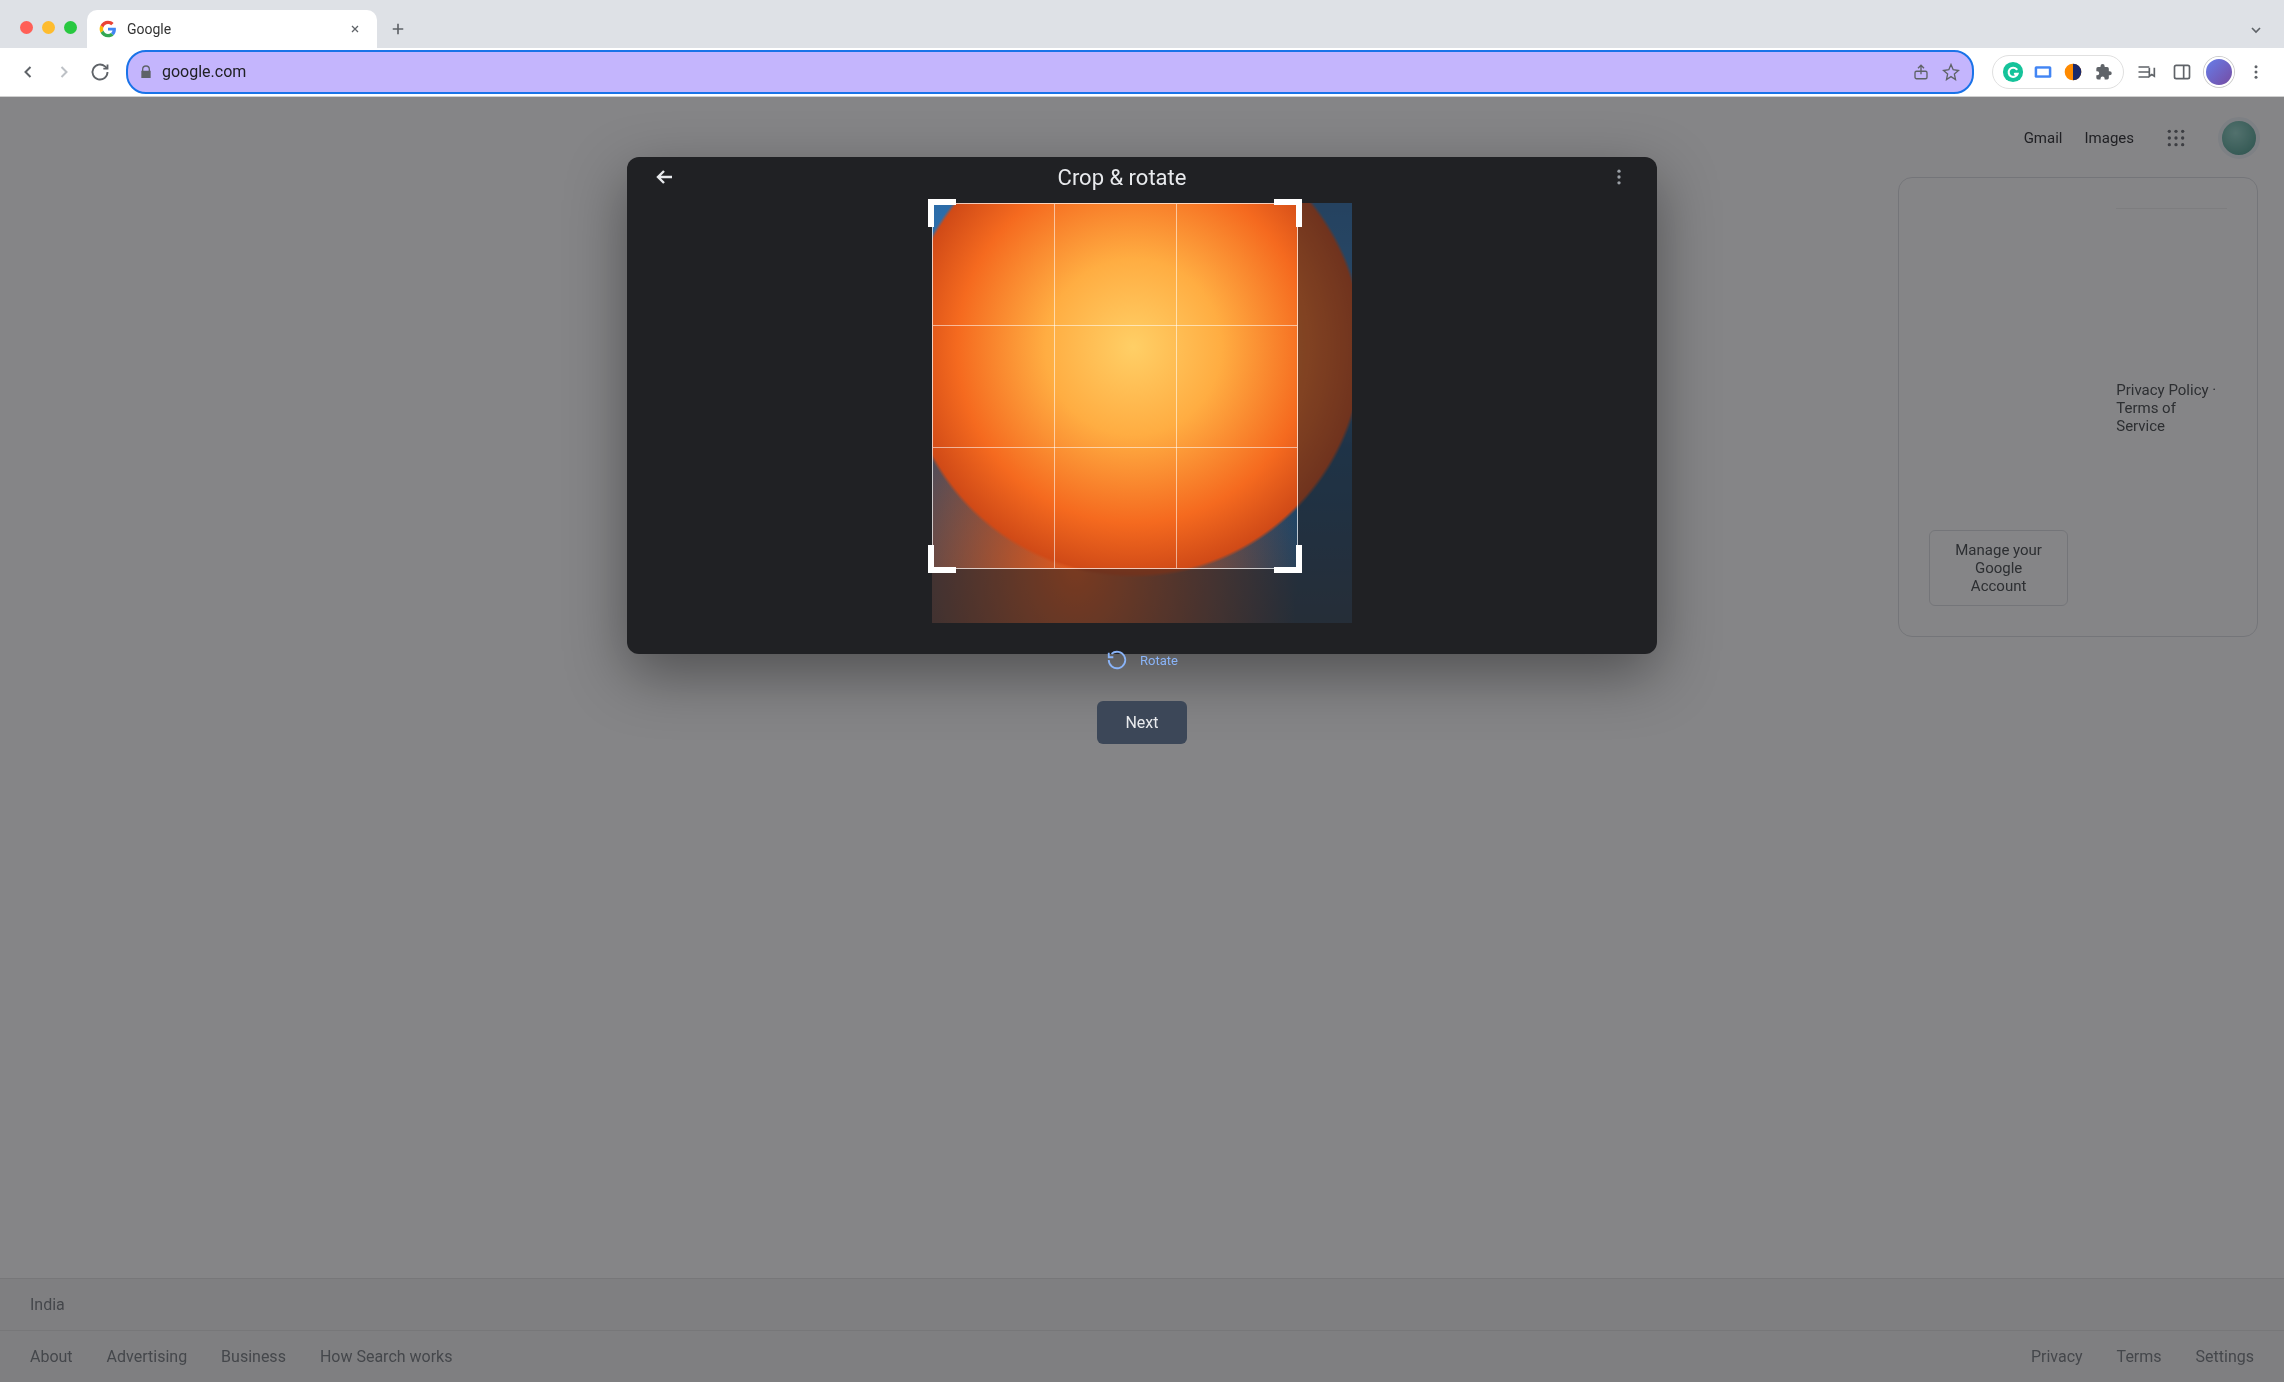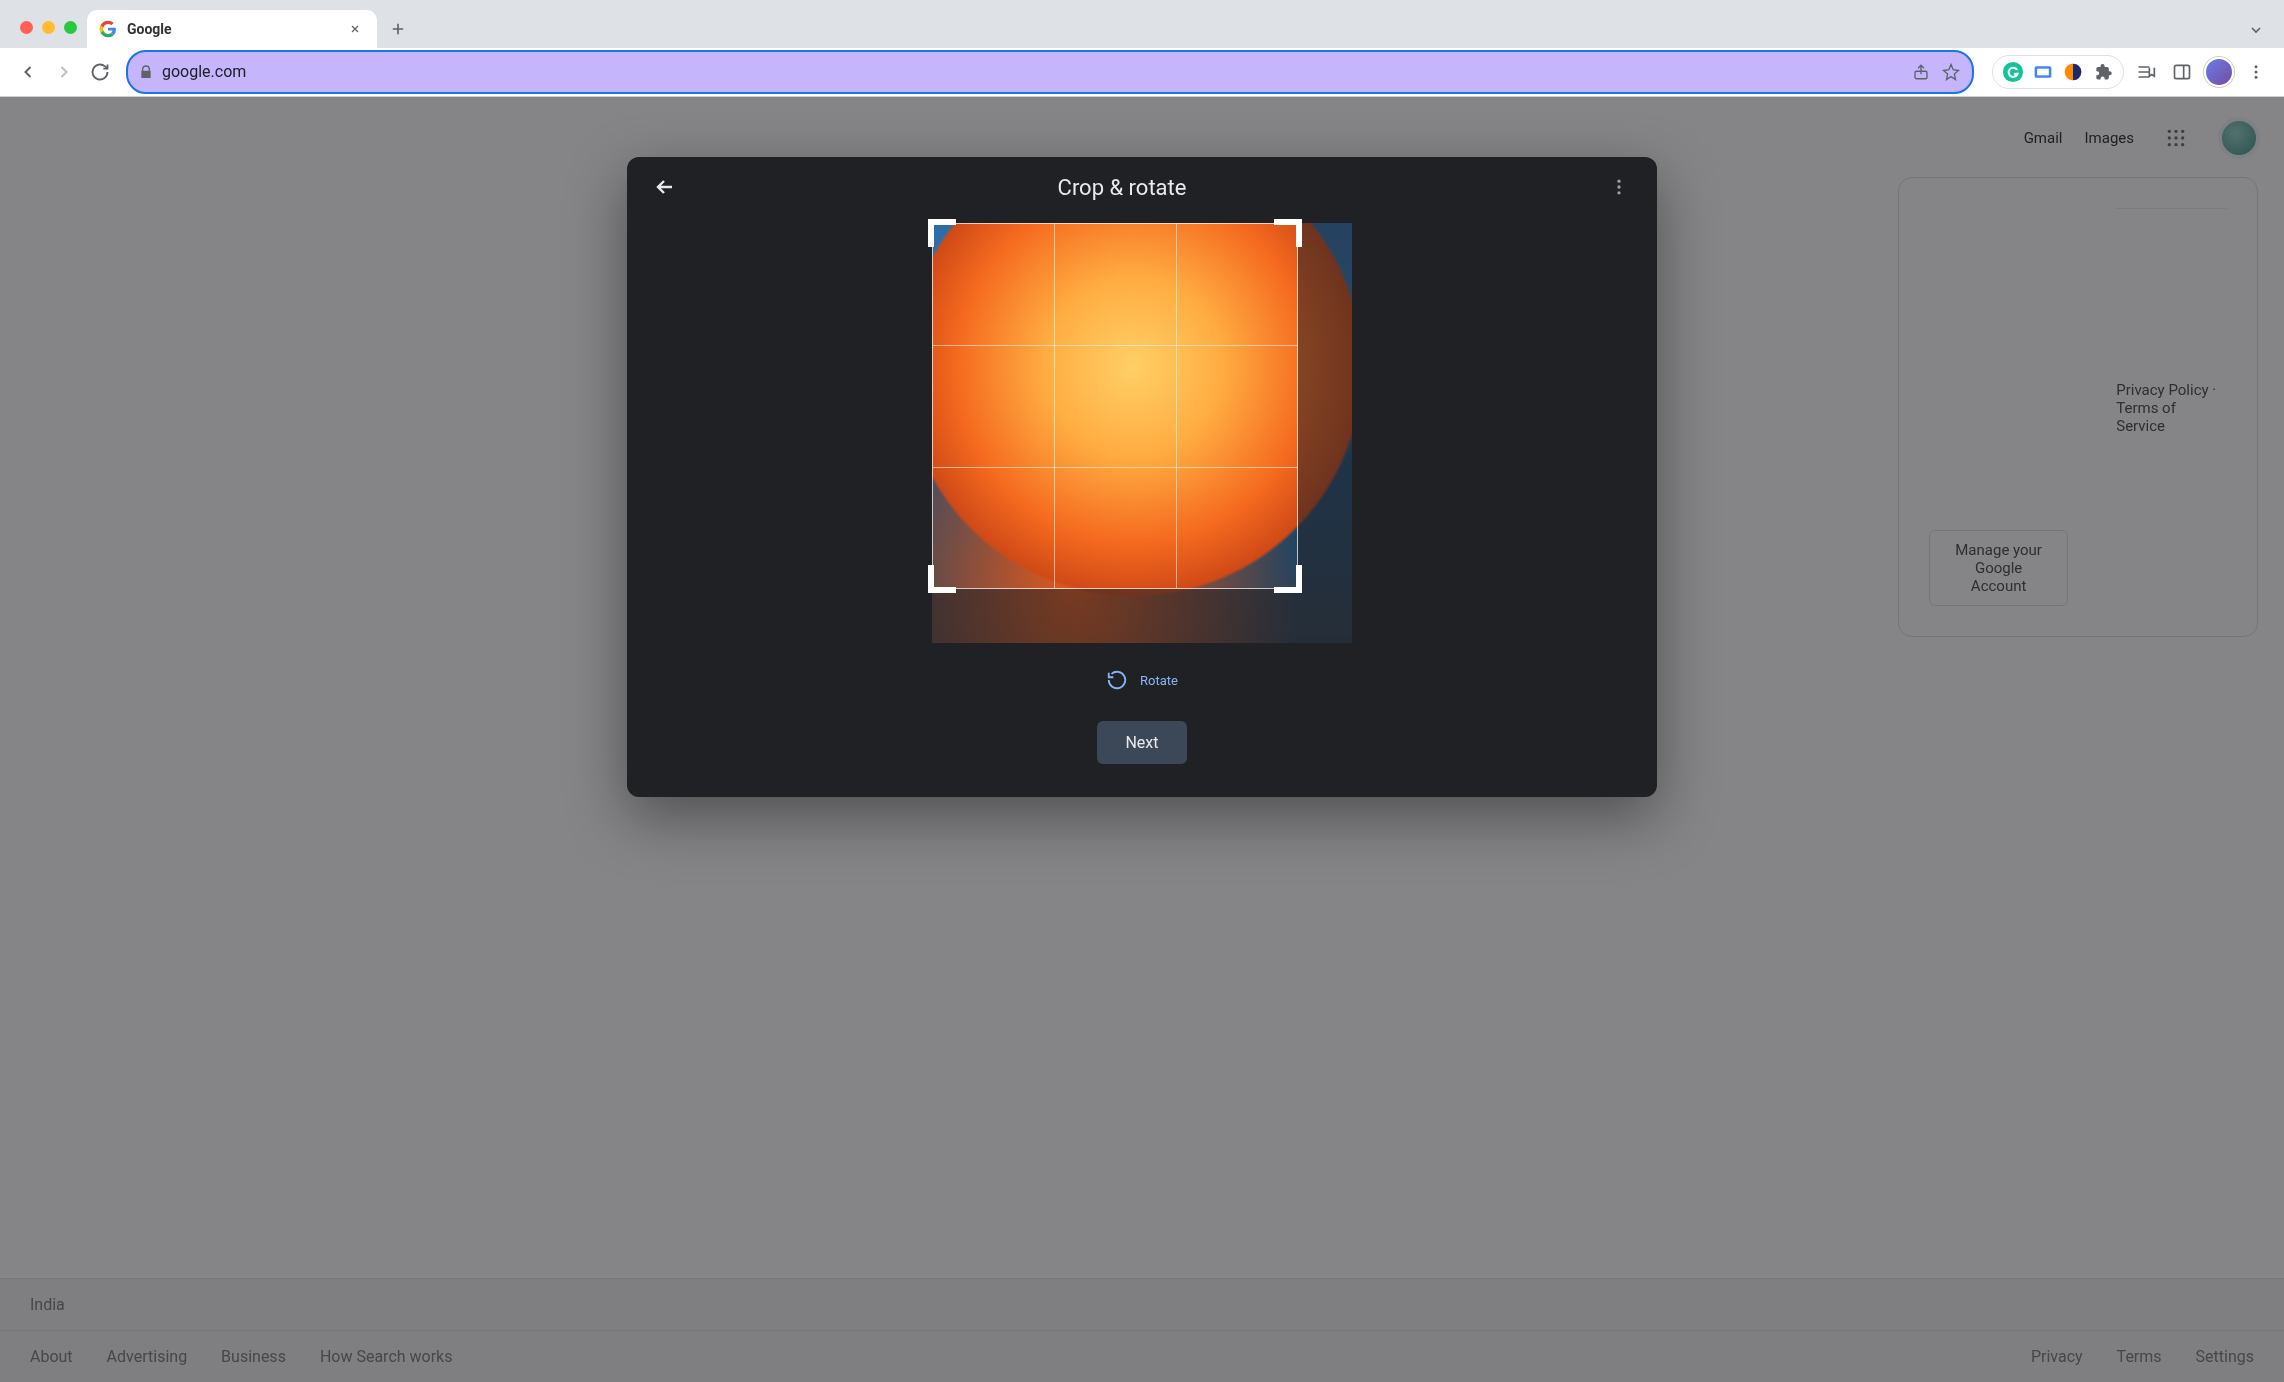--- a/index.html
+++ b/index.html
@@ -2,21 +2,21 @@
 <html><head>
 <meta charset="utf-8">
 <style>
   * { box-sizing: border-box; margin: 0; padding: 0; font-family: -apple-system, BlinkMacSystemFont, "Segoe UI", Roboto, Arial, sans-serif; }
   html, body { width: 100%; height: 100%; overflow: hidden; }
   body { background: #fff; }
 
   
   .browser-chrome { width: 100%; height: 97px; display: flex; flex-direction: column; background: #dee1e6; border-bottom: 1px solid #d0d0d0; }
 
-  .tab-strip { height: 48px; display: flex; align-items: flex-end; padding: 0 10px; position: relative; font-weight: bold; }
+  .tab-strip { height: 48px; display: flex; align-items: flex-end; padding: 0 10px; position: relative; }
   .traffic-lights { display: flex; gap: 9px; align-items: center; padding: 0 10px 14px 10px; }
   .tl { width: 13px; height: 13px; border-radius: 50%; }
   .tl-red { background: #ff5f57; }
   .tl-yellow { background: #febc2e; }
   .tl-green { background: #28c840; }
 
   .tab { background: #fff; height: 38px; width: 290px; border-radius: 10px 10px 0 0; display: flex; align-items: center; padding: 0 12px; gap: 10px; position: relative; }
   .tab-favicon { width: 18px; height: 18px; display:flex; align-items:center; justify-content:center;}
   .tab-title { font-size: 14px; color: #333; flex: 1; }
   .tab-close { font-size: 14px; color: #555; cursor: pointer; padding: 2px 4px; }
@@ -49,21 +49,21 @@
   .account-text { color:#3c4043; font-size:15px;}
 
   .gfooter { position:absolute; left:0; right:0; bottom:0; background:#f2f2f2; border-top:1px solid #e0e0e0;}
   .gfooter .frow { padding:16px 30px; display:flex; align-items:center; color:#70757a; font-size:16px;}
   .gfooter .frow + .frow { border-top:1px solid #e0e0e0; justify-content:space-between; flex-wrap:wrap;}
   .flinks { display:flex; gap:34px;}
   .flinks a { color:#70757a; text-decoration:none; cursor:pointer;}
 
   
   .dim { position:absolute; inset:0; background:rgba(32,33,36,0.55);}
-  .modal { position:absolute; left:50%; top:60px; transform:translateX(-50%); width:1030px; height:640px; background:#202124; border-radius:12px; display:flex; flex-direction:column; color:#e8eaed; box-shadow: 0 20px 60px rgba(0,0,0,.4);}
+  .modal { position:absolute; left:50%; top:60px; transform:translateX(-50%); width:1030px; height:497px; background:#202124; border-radius:12px; display:flex; flex-direction:column; color:#e8eaed; box-shadow: 0 20px 60px rgba(0,0,0,.4);}
   .modal-header { height:60px; display:flex; align-items:center; padding:0 18px;}
   .modal-back { width:40px; height:40px; display:flex; align-items:center; justify-content:center; cursor:pointer; border-radius:50%; color:#e8eaed;}
   .modal-title { flex:1; text-align:center; font-size:22px; font-weight:400; margin-right:40px;}
   .modal-more { width:40px; height:40px; display:flex; align-items:center; justify-content:center; cursor:pointer; border-radius:50%; color:#9aa0a6;}
 
   .modal-body { flex:1; display:flex; flex-direction:column; align-items:center; justify-content:flex-start; padding-top:6px;}
   .image-stage { position:relative; width:420px; height:420px; }
   .source-image { position:absolute; inset:0; overflow:hidden;}
   .source-image .bg { position:absolute; inset:-10px;
     background:

